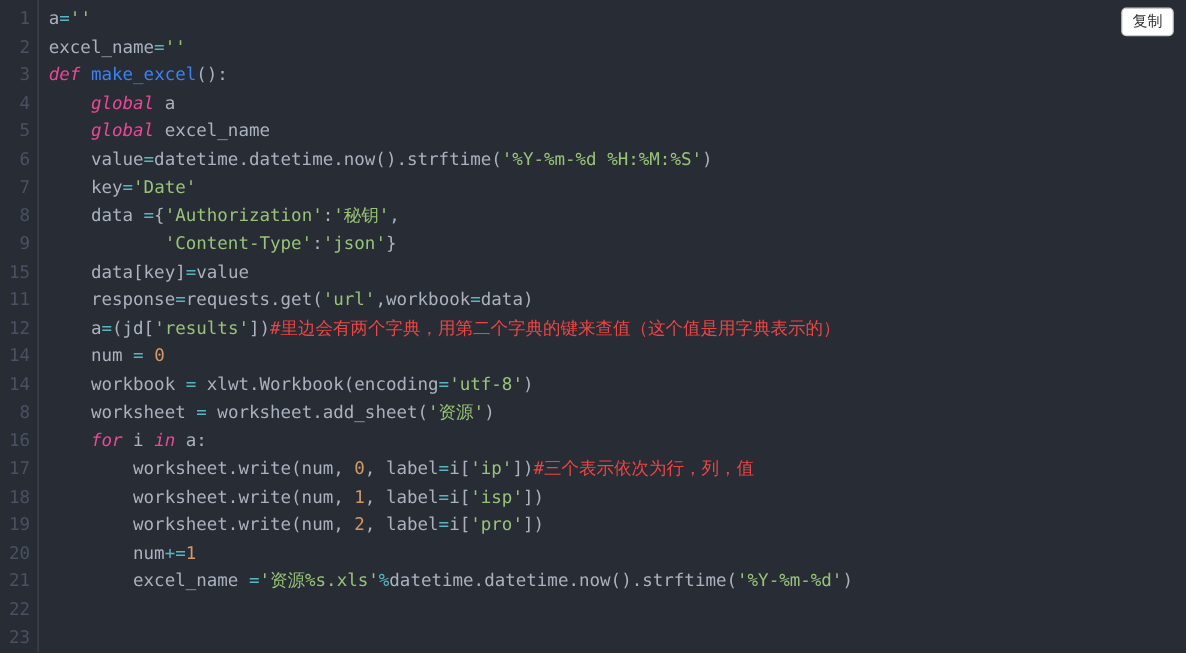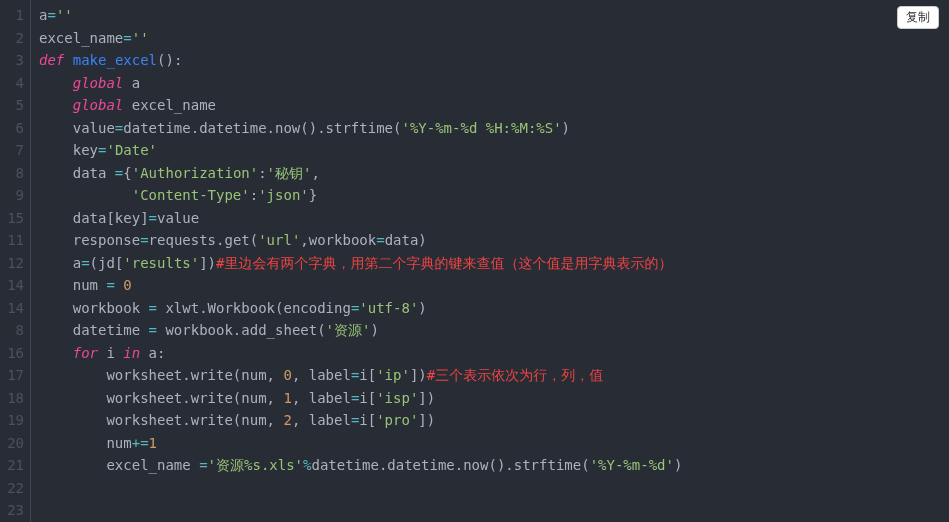--- a/index.html
+++ b/index.html
@@ -58,21 +58,21 @@
         <div class="line"><span class="plain">    </span><span class="kw">global</span><span class="plain"> excel_name</span></div>
         <div class="line"><span class="plain">    value</span><span class="op">=</span><span class="plain">datetime.datetime.now().strftime(</span><span class="str">'%Y-%m-%d %H:%M:%S'</span><span class="punc">)</span></div>
         <div class="line"><span class="plain">    key</span><span class="op">=</span><span class="str">'Date'</span></div>
         <div class="line"><span class="plain">    data </span><span class="op">=</span><span class="punc">{</span><span class="str">'Authorization'</span><span class="punc">:</span><span class="str">'秘钥'</span><span class="punc">,</span></div>
         <div class="line"><span class="plain">           </span><span class="str">'Content-Type'</span><span class="punc">:</span><span class="str">'json'</span><span class="punc">}</span></div>
         <div class="line"><span class="plain">    data[key]</span><span class="op">=</span><span class="plain">value</span></div>
         <div class="line"><span class="plain">    response</span><span class="op">=</span><span class="plain">requests.get(</span><span class="str">'url'</span><span class="plain">,workbook</span><span class="op">=</span><span class="plain">data)</span></div>
         <div class="line"><span class="plain">    a</span><span class="op">=</span><span class="plain">(jd[</span><span class="str">'results'</span><span class="punc">])</span><span class="cmt">#里边会有两个字典，用第二个字典的键来查值（这个值是用字典表示的）</span></div>
         <div class="line"><span class="plain">    num </span><span class="op">=</span><span class="plain"> </span><span class="num">0</span></div>
         <div class="line"><span class="plain">    workbook </span><span class="op">=</span><span class="plain"> xlwt.Workbook(encoding</span><span class="op">=</span><span class="str">'utf-8'</span><span class="punc">)</span></div>
-        <div class="line"><span class="plain">    datetime </span><span class="op">=</span><span class="plain"> workbook.add_sheet(</span><span class="str">'资源'</span><span class="punc">)</span></div>
+        <div class="line"><span class="plain">    worksheet </span><span class="op">=</span><span class="plain"> worksheet.add_sheet(</span><span class="str">'资源'</span><span class="punc">)</span></div>
         <div class="line"><span class="plain">    </span><span class="kw">for</span><span class="plain"> i </span><span class="kw">in</span><span class="plain"> a:</span></div>
         <div class="line"><span class="plain">        worksheet.write(num, </span><span class="num">0</span><span class="plain">, label</span><span class="op">=</span><span class="plain">i[</span><span class="str">'ip'</span><span class="punc">])</span><span class="cmt">#三个表示依次为行，列，值</span></div>
         <div class="line"><span class="plain">        worksheet.write(num, </span><span class="num">1</span><span class="plain">, label</span><span class="op">=</span><span class="plain">i[</span><span class="str">'isp'</span><span class="punc">])</span></div>
         <div class="line"><span class="plain">        worksheet.write(num, </span><span class="num">2</span><span class="plain">, label</span><span class="op">=</span><span class="plain">i[</span><span class="str">'pro'</span><span class="punc">])</span></div>
         <div class="line"><span class="plain">        num</span><span class="op">+=</span><span class="num">1</span></div>
         <div class="line"><span class="plain">        excel_name </span><span class="op">=</span><span class="str">'资源%s.xls'</span><span class="op">%</span><span class="plain">datetime.datetime.now().strftime(</span><span class="str">'%Y-%m-%d'</span><span class="punc">)</span></div>
       </div>
   </div>
 </div>
 

